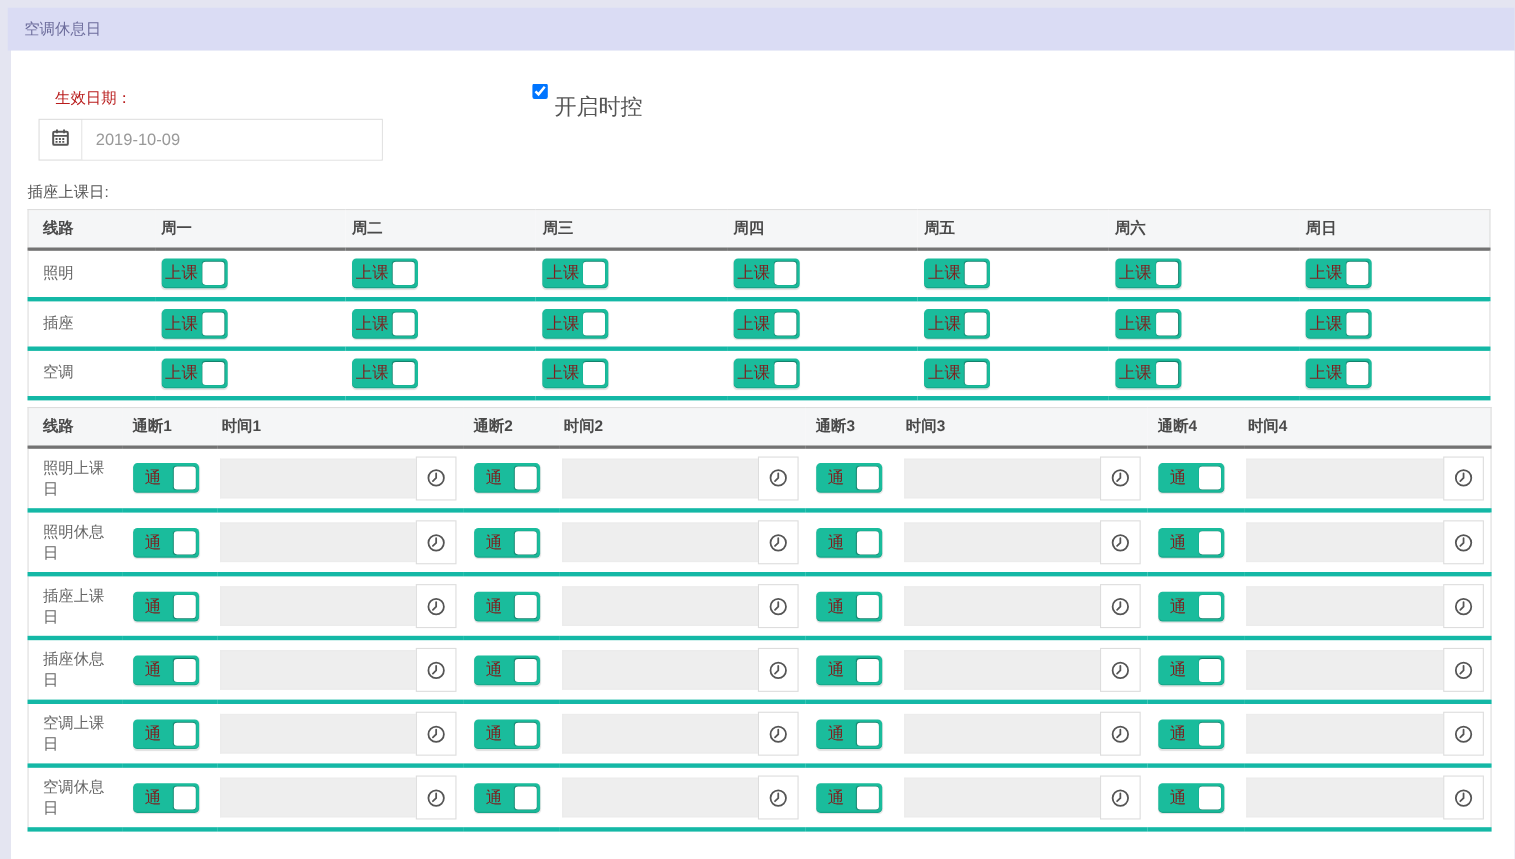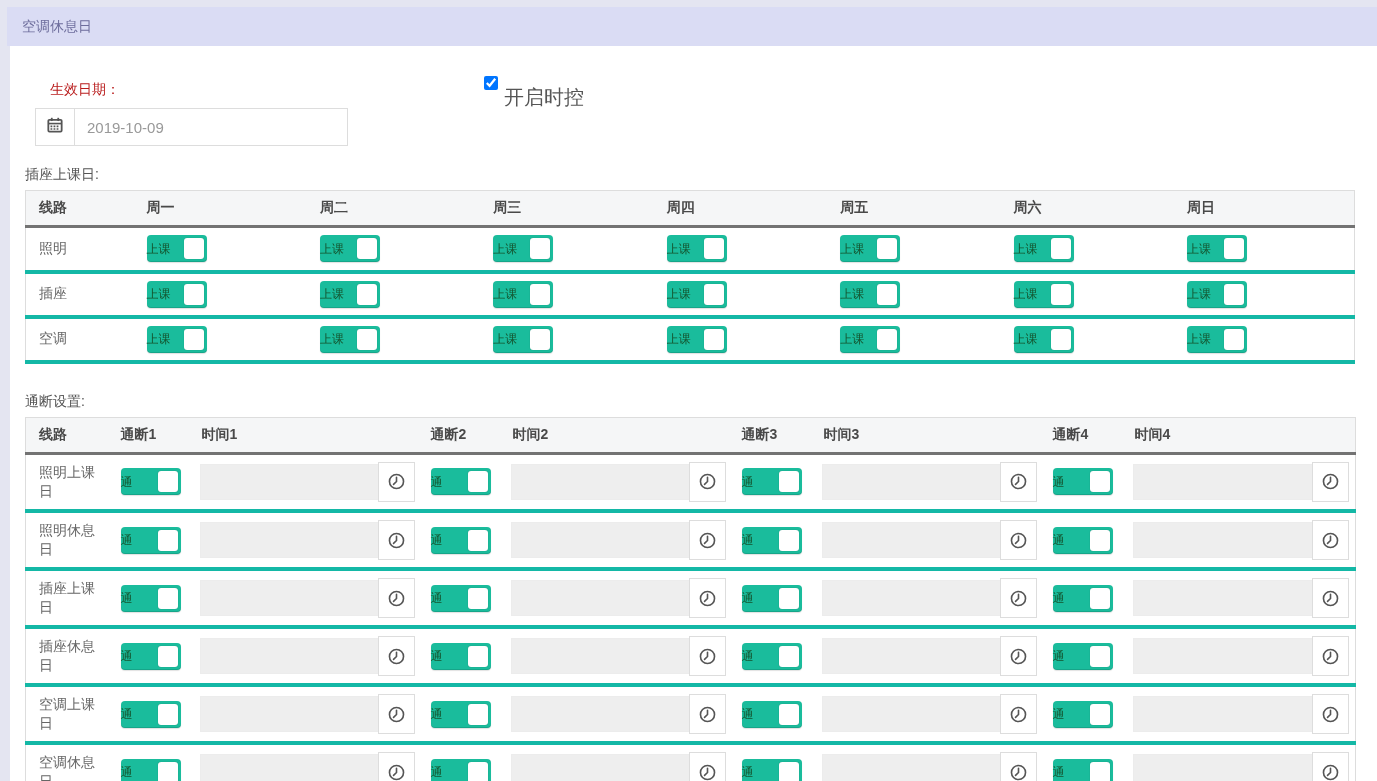--- a/index.html
+++ b/index.html
@@ -57,21 +57,21 @@
   .onoff-table td.c-toggle { padding-left:10px; }
   .onoff-table th.c-time { padding-left:4px; }
   .onoff-table td.c-time { padding:0 6px 0 2px; }
   
   .toggle {
     display:inline-flex; align-items:center; width:60px; height:27px;
     background:#1abc9c; border-radius:4px; cursor:pointer;
     box-shadow:inset 0 -1px 0 rgba(0,0,0,.12), 0 1px 1px rgba(0,0,0,.12);
     vertical-align:middle;
   }
-  .toggle-label { flex:1; text-align:left; color:#14532d; font-size:12px; line-height:1; }
+  .toggle-label { flex:1; text-align:center; color:#7f1d1d; font-size:15px; line-height:1; }
   .toggle-knob {
     flex:none; width:20px; height:21px; margin-right:3px;
     background:#fff; border-radius:3px; box-shadow:0 0 1px rgba(0,0,0,.35);
   }
   
   .time-group { display:flex; align-items:center; height:40px; }
   .time-input {
     flex:1; height:36px; min-width:0; border:1px solid #ececec; border-right:none;
     background:#eee; padding:0 8px; font-size:14px; color:#666; outline:none;
     font-family:"Liberation Sans","DejaVu Sans",sans-serif;
@@ -217,21 +217,20 @@
               <span class="toggle-knob"></span>
             </div></td>
           <td class="c-day"><div class="toggle">
               <span class="toggle-label">上课</span>
               <span class="toggle-knob"></span>
             </div></td>
         </tr>
       </tbody>
   </table>
 
-  <div class="section-title onoff">通断设置:</div>
   <table class="onoff-table" id="onoff-table">
     <thead>
         <tr>
           <th class="c-line" style="width: 85px;">线路</th>
           <th class="c-toggle" style="width: 87px;">通断1</th>
           <th class="c-time" style="width: 223px;">时间1</th>
           <th class="c-toggle" style="width: 88px;">通断2</th>
           <th class="c-time" style="width: 223px;">时间2</th>
           <th class="c-toggle" style="width: 88px;">通断3</th>
           <th class="c-time" style="width: 223px; margin-left: 40px;">时间3</th>

